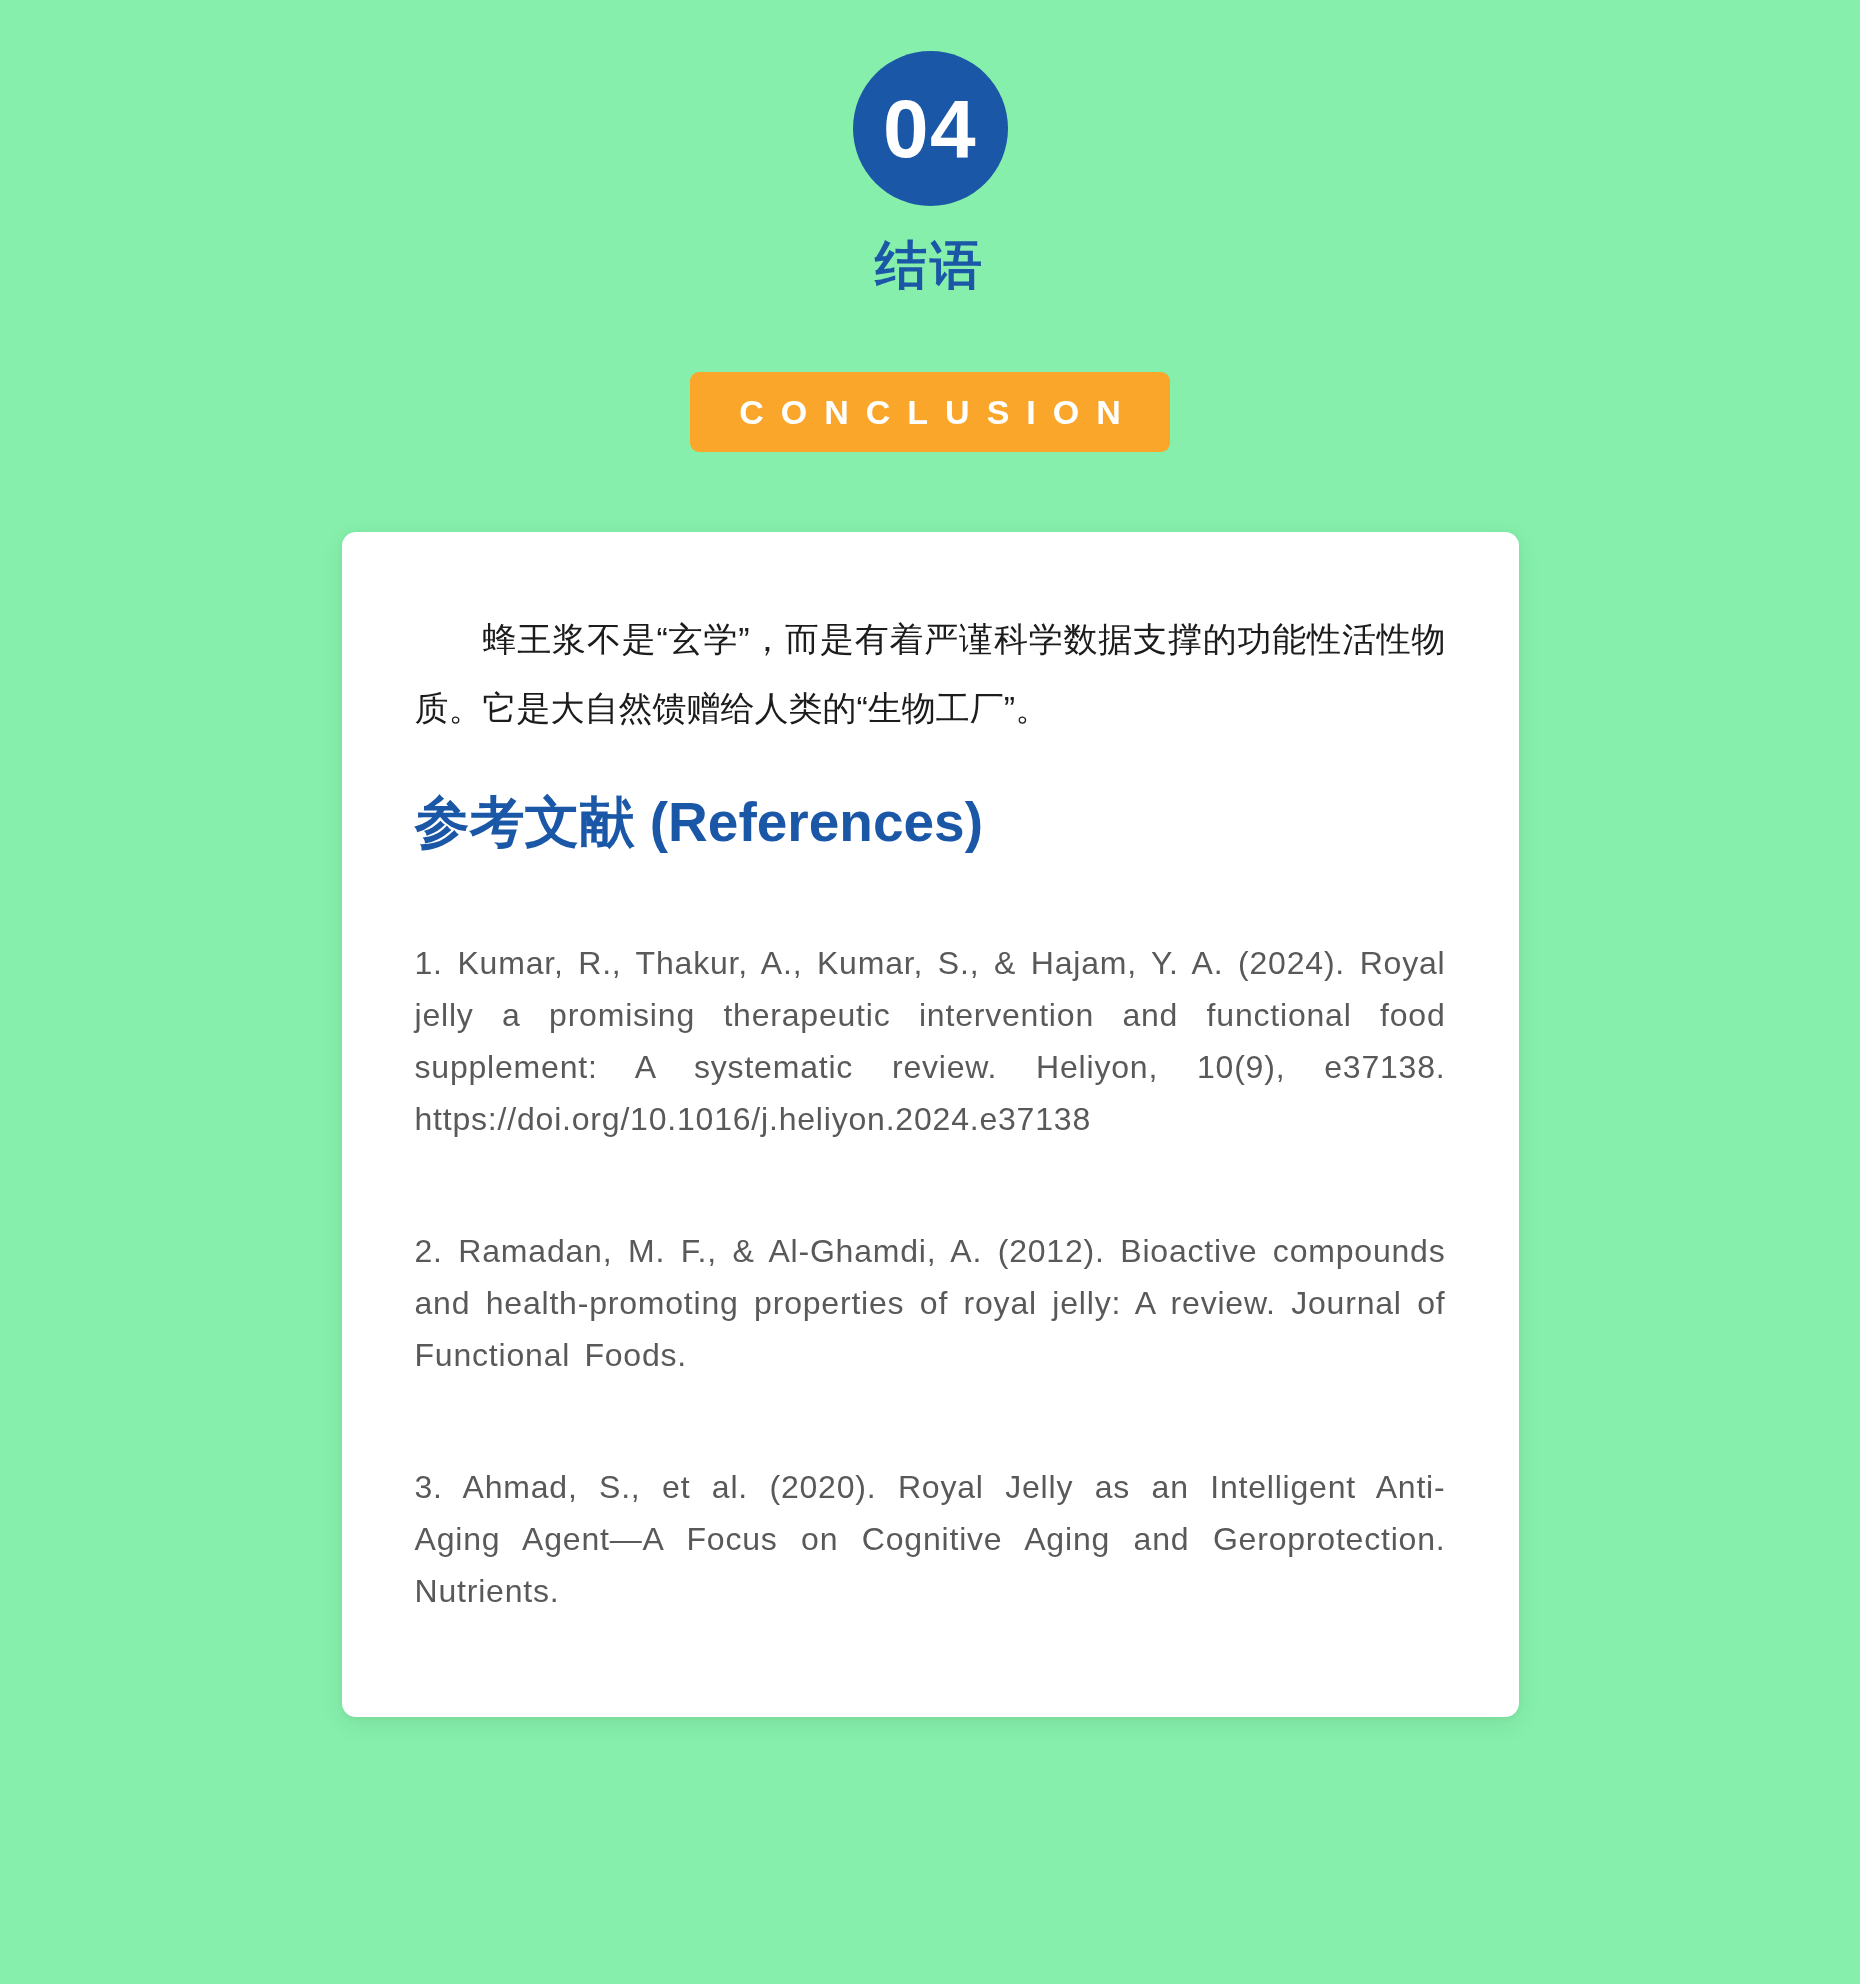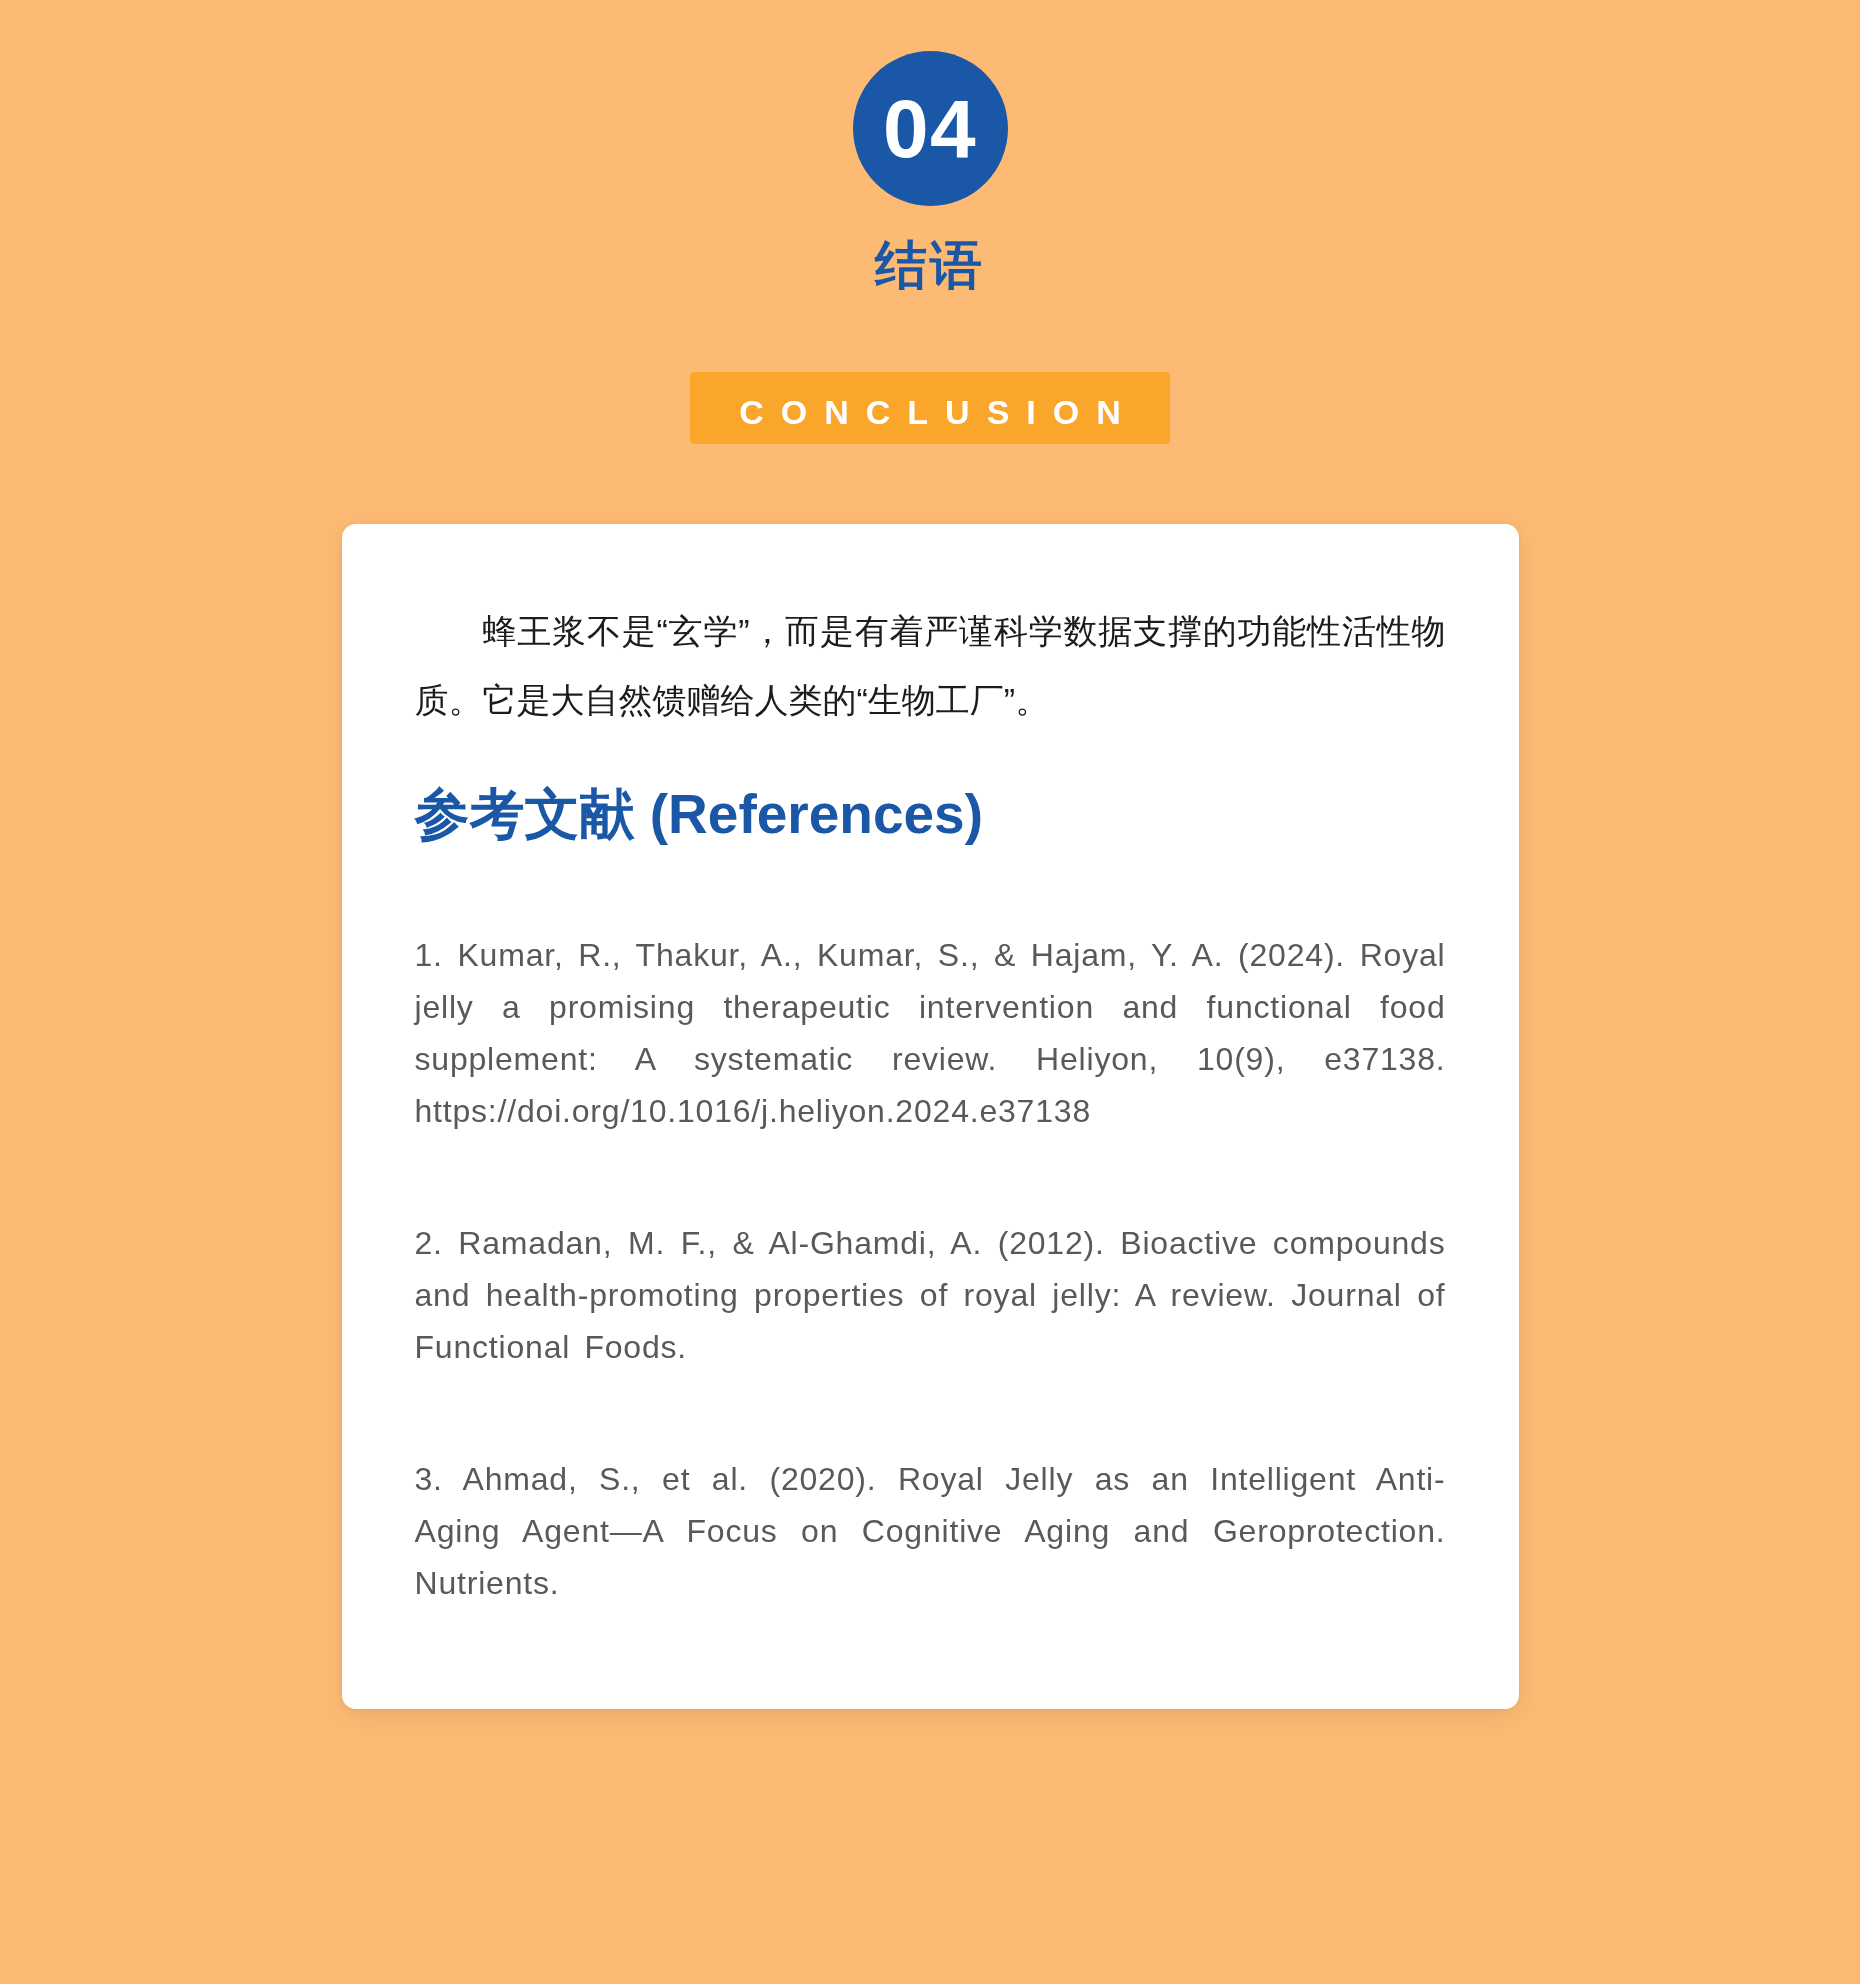--- a/index.html
+++ b/index.html
@@ -18,21 +18,21 @@
   body {
     width: 1860px;
     min-height: 1985px;
   }
   .page {
     width: 1860px;
     min-height: 1985px;
     display: flex;
     flex-direction: column;
     align-items: center;
-    background: #fdba74;
+    background: #86efac;
   }
   .number-circle {
     margin-top: 51px;
     width: 155px;
     height: 155px;
     border-radius: 50%;
     background: var(--primary-blue);
     display: flex;
     align-items: center;
     justify-content: center;
@@ -53,23 +53,23 @@
     letter-spacing: 3.1px;
   }
   .section-tag {
     margin-top: 46px;
     background: var(--accent-orange);
     color: #ffffff;
     font-size: 34px;
     font-weight: 700;
     letter-spacing: 17px;
     padding: 0 32px 9px 49px;
-    height: 72px;
+    height: 80px;
     line-height: 80px;
-    border-radius: 4px;
+    border-radius: 9px;
     white-space: nowrap;
   }
   .content-card {
     margin-top: 80px;
     margin-bottom: 60px;
     width: 1177px;
     background: #ffffff;
     border-radius: 14px;
     box-shadow: 0 6.2px 26px rgba(0, 0, 0, 0.07), 0 1.5px 7.7px rgba(0, 0, 0, 0.04);
     padding: 73px 73px 100px 73px;

